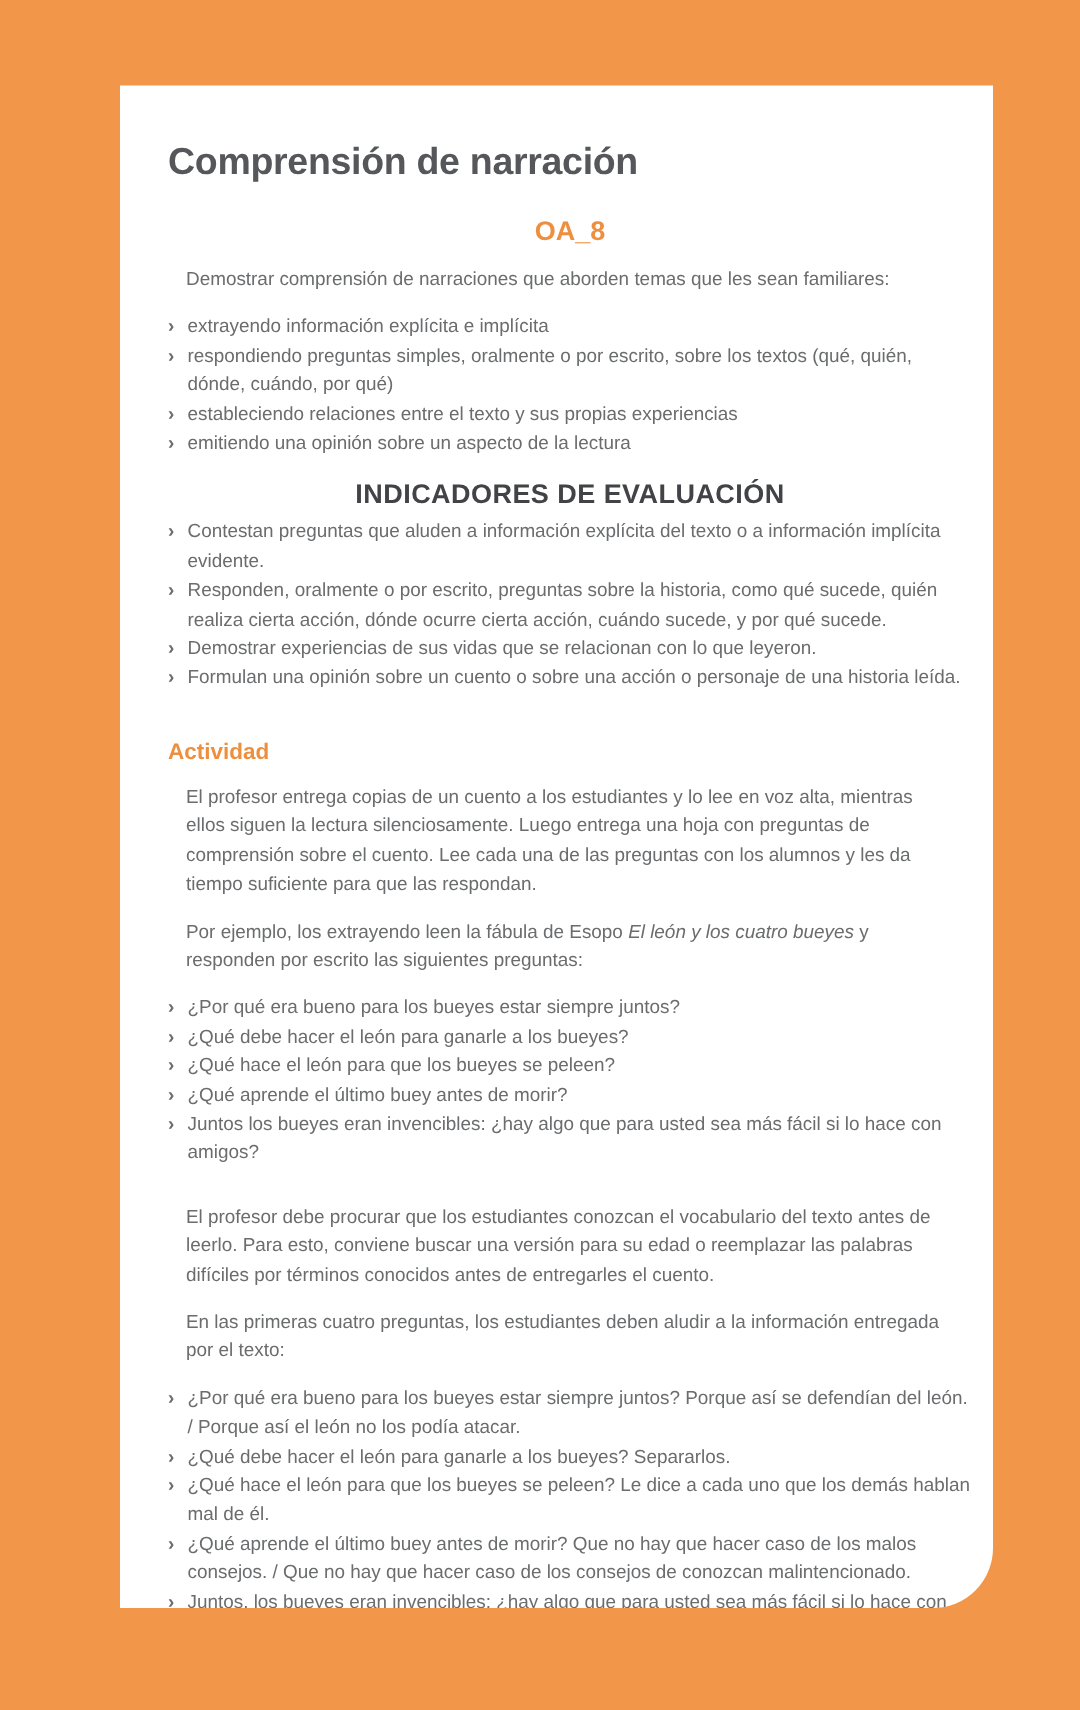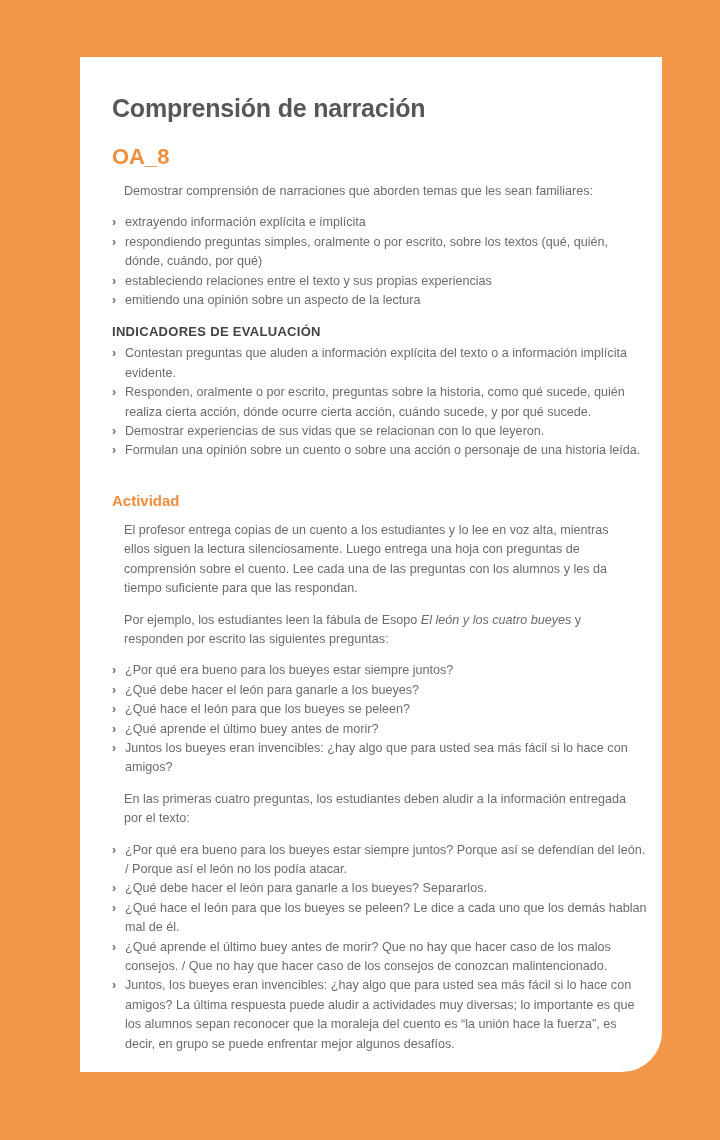--- a/index.html
+++ b/index.html
@@ -28,28 +28,29 @@
     font-weight: bold;
     color: #56575A;
     letter-spacing: -0.2px;
     margin: 0 0 21px 0;
   }
   .accent-heading {
     color: #EE8F3F;
     font-weight: bold;
     margin: 0;
   }
-  .h-oa { font-size: 22px; margin: 0 0 5px 0; }
+  .h-oa { font-size: 18px; margin: 0 0 5px 0; text-align: center; }
   .h-actividad { font-size: 15px; margin: 31px 0 5px 0; }
   .subhead {
-    font-size: 13px;
+    font-size: 18px;
     font-weight: bold;
     color: #424346;
     letter-spacing: 0.3px;
     margin: 0 0 5px 0;
+    text-align: center;
   }
   .subhead.ind { margin-top: 14px; }
   .subhead.crit { margin-top: 28px; }
   .body-text, .bullets li {
     font-size: 12.6px;
     line-height: 19.4px;
     color: #6B6C6E;
   }
   p.body-text { margin: 12px; }
   p.body-text.after-bullets { margin-top: 23px; }
@@ -110,21 +111,21 @@
         <span class="bullet-text">Demostrar experiencias de sus vidas que se relacionan con lo que leyeron.</span>
       </li>
     <li>
         <span class="bullet-marker">›</span>
         <span class="bullet-text">Formulan una opinión sobre un cuento o sobre una acción o personaje de una historia leída.</span>
       </li>
   </ul>
 
   <h2 class="accent-heading h-actividad">Actividad</h2>
   <p class="body-text">El profesor entrega copias de un cuento a los estudiantes y lo lee en voz alta, mientras ellos siguen la lectura silenciosamente. Luego entrega una hoja con preguntas de comprensión sobre el cuento. Lee cada una de las preguntas con los alumnos y les da tiempo suficiente para que las respondan.</p>
-  <p class="body-text"><span>Por ejemplo, los estudiantes leen la fábula de Esopo </span><em>El león y los cuatro bueyes</em><span> y responden por escrito las siguientes preguntas:</span></p>
+  <p class="body-text"><span>Por ejemplo, los extrayendo leen la fábula de Esopo </span><em>El león y los cuatro bueyes</em><span> y responden por escrito las siguientes preguntas:</span></p>
   <ul class="bullets">
     <li>
         <span class="bullet-marker">›</span>
         <span class="bullet-text">¿Por qué era bueno para los bueyes estar siempre juntos?</span>
       </li>
     <li>
         <span class="bullet-marker">›</span>
         <span class="bullet-text">¿Qué debe hacer el león para ganarle a los bueyes?</span>
       </li>
     <li>
@@ -133,20 +134,21 @@
       </li>
     <li>
         <span class="bullet-marker">›</span>
         <span class="bullet-text">¿Qué aprende el último buey antes de morir?</span>
       </li>
     <li>
         <span class="bullet-marker">›</span>
         <span class="bullet-text">Juntos los bueyes eran invencibles: ¿hay algo que para usted sea más fácil si lo hace con amigos?</span>
       </li>
   </ul>
+  <p class="body-text after-bullets">El profesor debe procurar que los estudiantes conozcan el vocabulario del texto antes de leerlo. Para esto, conviene buscar una versión para su edad o reemplazar las palabras difíciles por términos conocidos antes de entregarles el cuento.</p>
 
   <p class="body-text">En las primeras cuatro preguntas, los estudiantes deben aludir a la información entregada por el texto:</p>
   <ul class="bullets">
     <li>
         <span class="bullet-marker">›</span>
         <span class="bullet-text">¿Por qué era bueno para los bueyes estar siempre juntos? Porque así se defendían del león. / Porque así el león no los podía atacar.</span>
       </li>
     <li>
         <span class="bullet-marker">›</span>
         <span class="bullet-text">¿Qué debe hacer el león para ganarle a los bueyes? Separarlos.</span>

